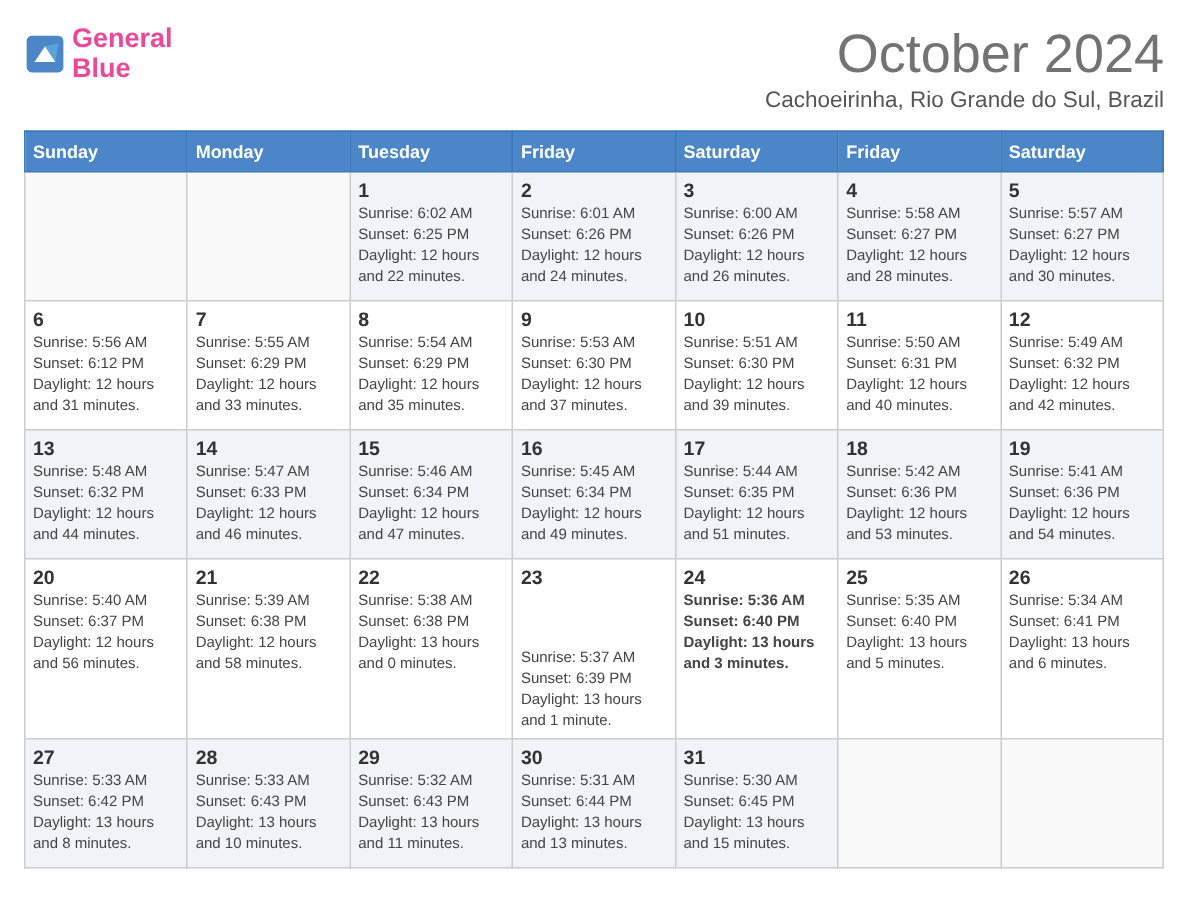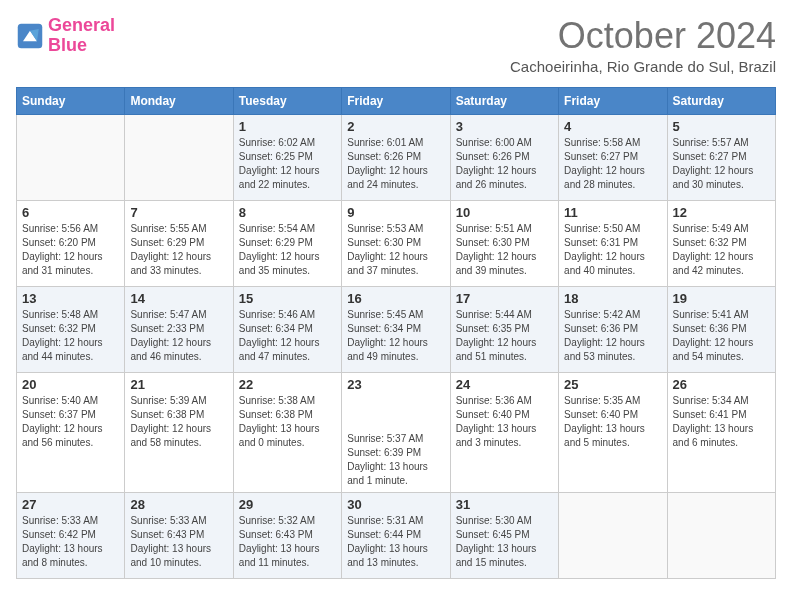--- a/index.html
+++ b/index.html
@@ -155,21 +155,21 @@
           <div class="day-number">5</div>
           <div class="day-info" style="white-space: pre-line;">Sunrise: 5:57 AM
 Sunset: 6:27 PM
 Daylight: 12 hours and 30 minutes.</div>
         </td>
       </tr>
       <tr class="row-white">
         <td>
           <div class="day-number">6</div>
           <div class="day-info" style="white-space: pre-line;">Sunrise: 5:56 AM
-Sunset: 6:20 PM
+Sunset: 6:12 PM
 Daylight: 12 hours and 31 minutes.</div>
         </td>
         <td>
           <div class="day-number">7</div>
           <div class="day-info" style="white-space: pre-line;">Sunrise: 5:55 AM
 Sunset: 6:29 PM
 Daylight: 12 hours and 33 minutes.</div>
         </td>
         <td>
           <div class="day-number">8</div>
@@ -205,21 +205,21 @@
       <tr class="row-shaded">
         <td>
           <div class="day-number">13</div>
           <div class="day-info" style="white-space: pre-line;">Sunrise: 5:48 AM
 Sunset: 6:32 PM
 Daylight: 12 hours and 44 minutes.</div>
         </td>
         <td>
           <div class="day-number">14</div>
           <div class="day-info" style="white-space: pre-line;">Sunrise: 5:47 AM
-Sunset: 2:33 PM
+Sunset: 6:33 PM
 Daylight: 12 hours and 46 minutes.</div>
         </td>
         <td>
           <div class="day-number">15</div>
           <div class="day-info" style="white-space: pre-line;">Sunrise: 5:46 AM
 Sunset: 6:34 PM
 Daylight: 12 hours and 47 minutes.</div>
         </td>
         <td>
           <div class="day-number">16</div>
@@ -266,21 +266,21 @@
 Daylight: 13 hours and 0 minutes.</div>
         </td>
         <td>
           <div class="day-number">23</div>
           <div class="day-info" style="white-space: pre-line; margin-top: 40px;">Sunrise: 5:37 AM
 Sunset: 6:39 PM
 Daylight: 13 hours and 1 minute.</div>
         </td>
         <td>
           <div class="day-number">24</div>
-          <div class="day-info" style="white-space: pre-line;">Sunrise: 5:36 AM
+          <div class="day-info" style="white-space: pre-line; font-weight: bold;">Sunrise: 5:36 AM
 Sunset: 6:40 PM
 Daylight: 13 hours and 3 minutes.</div>
         </td>
         <td>
           <div class="day-number">25</div>
           <div class="day-info" style="white-space: pre-line;">Sunrise: 5:35 AM
 Sunset: 6:40 PM
 Daylight: 13 hours and 5 minutes.</div>
         </td>
         <td>

